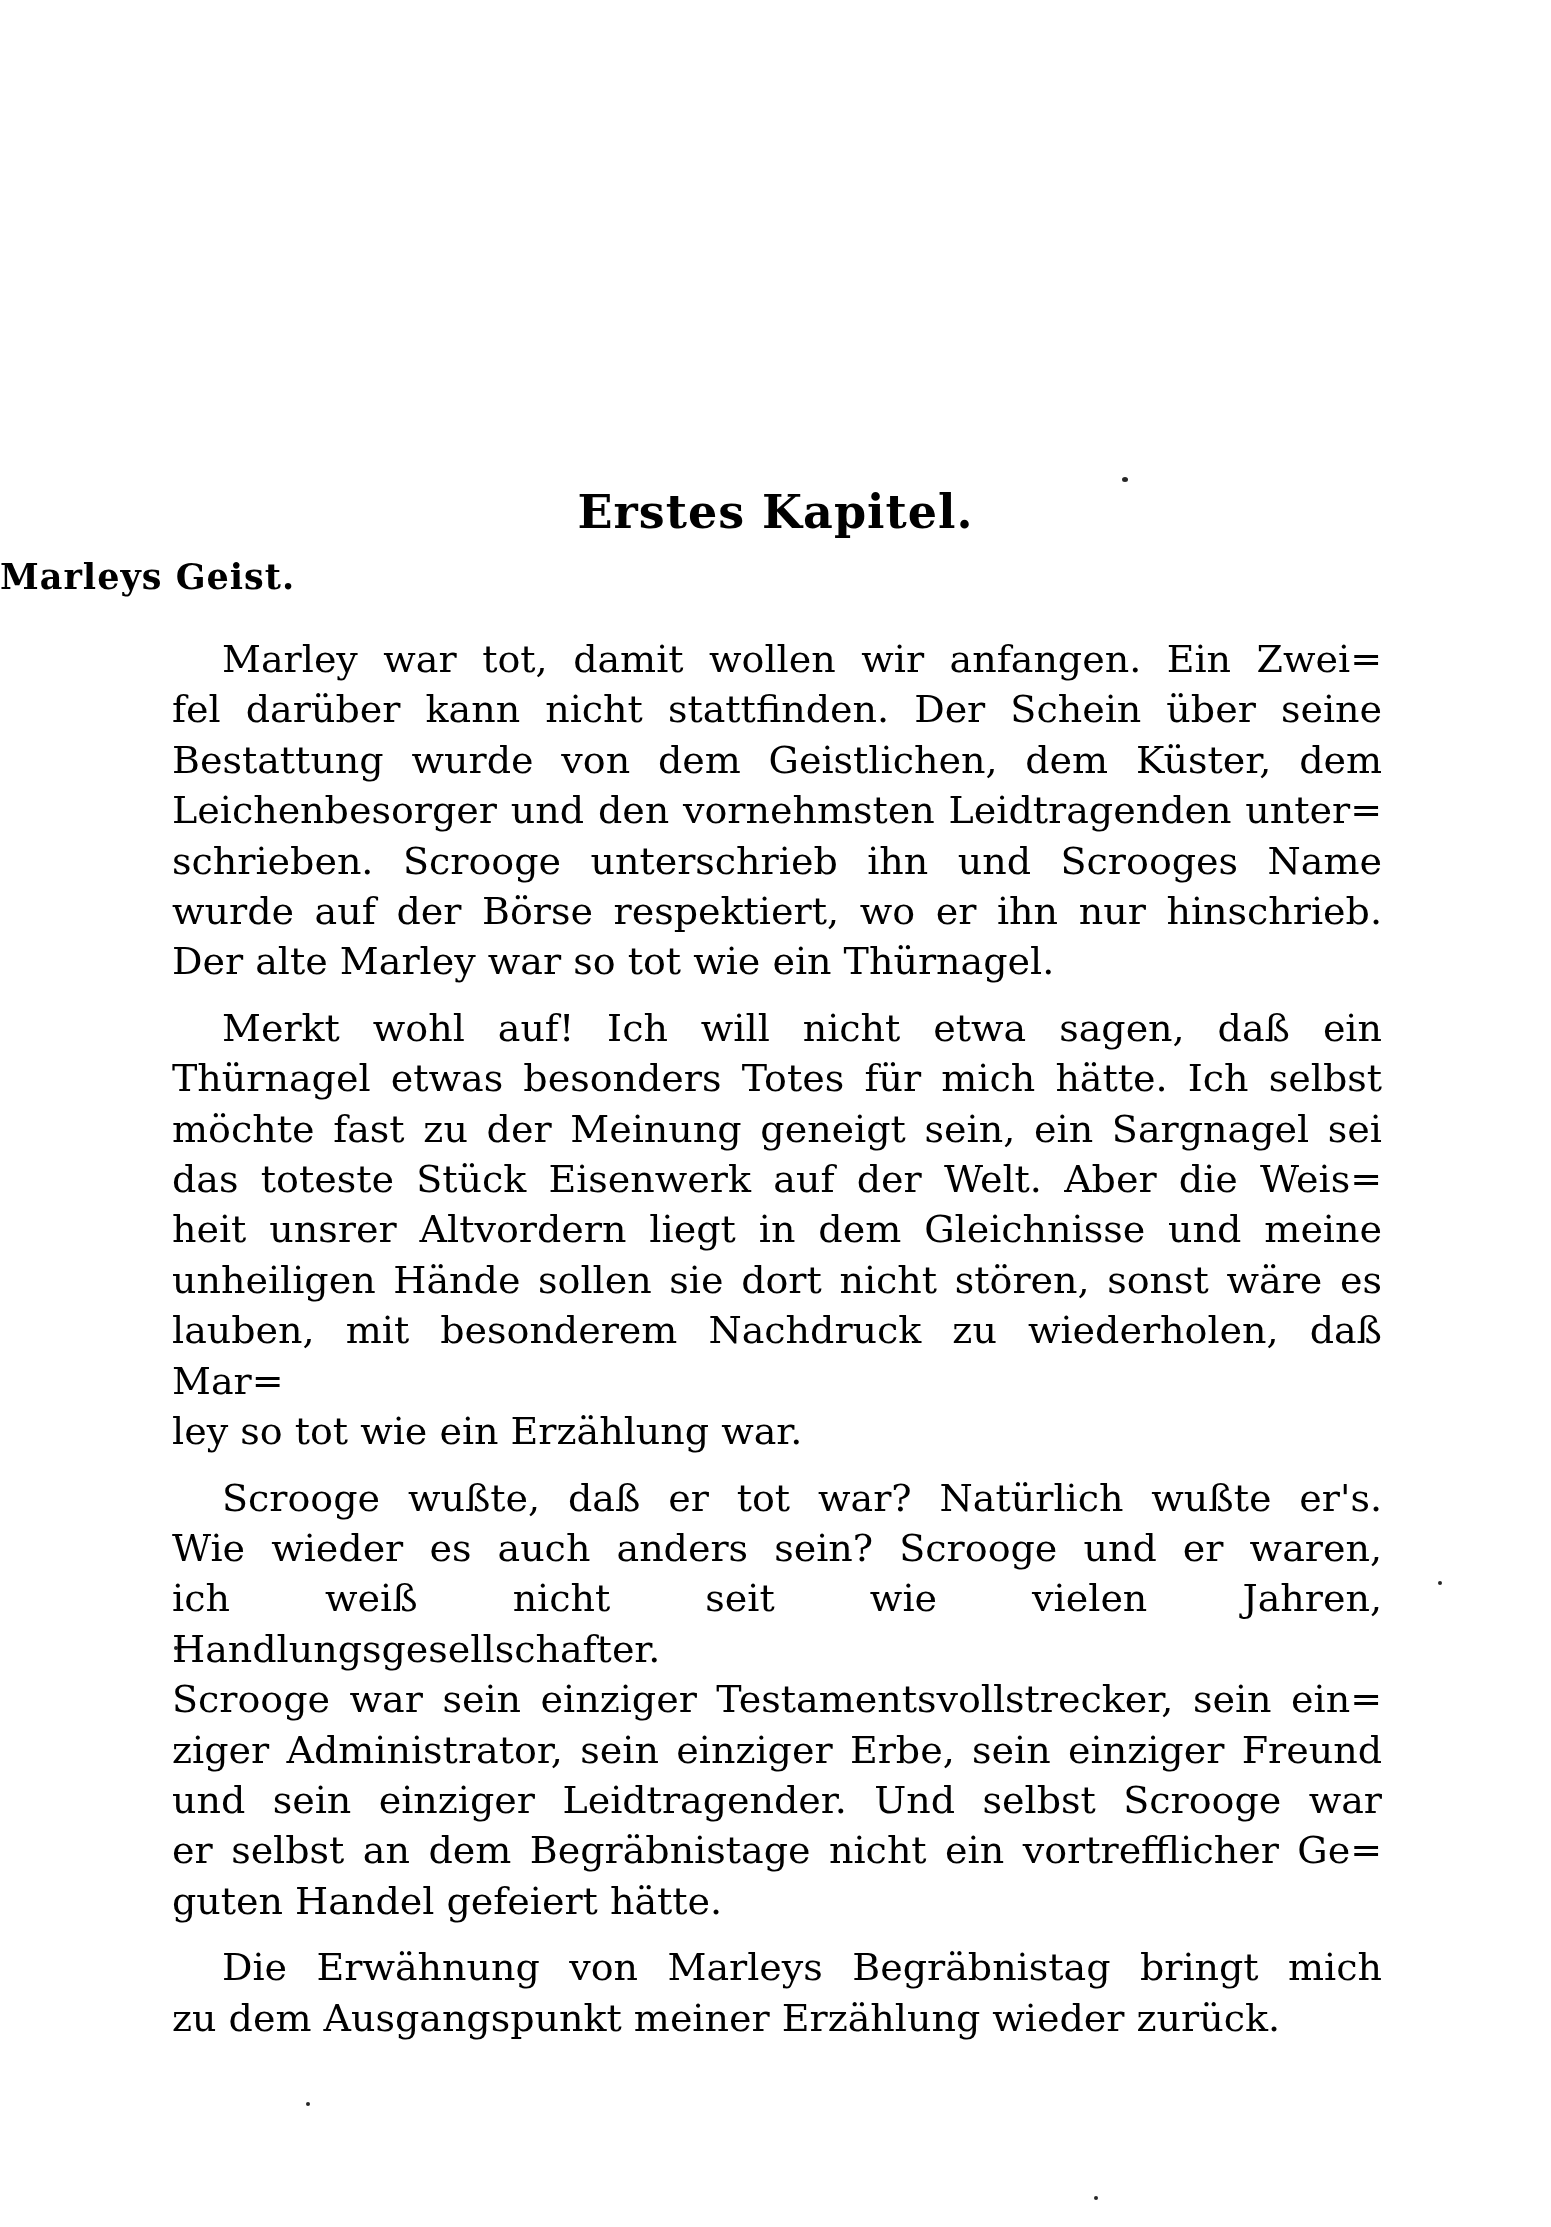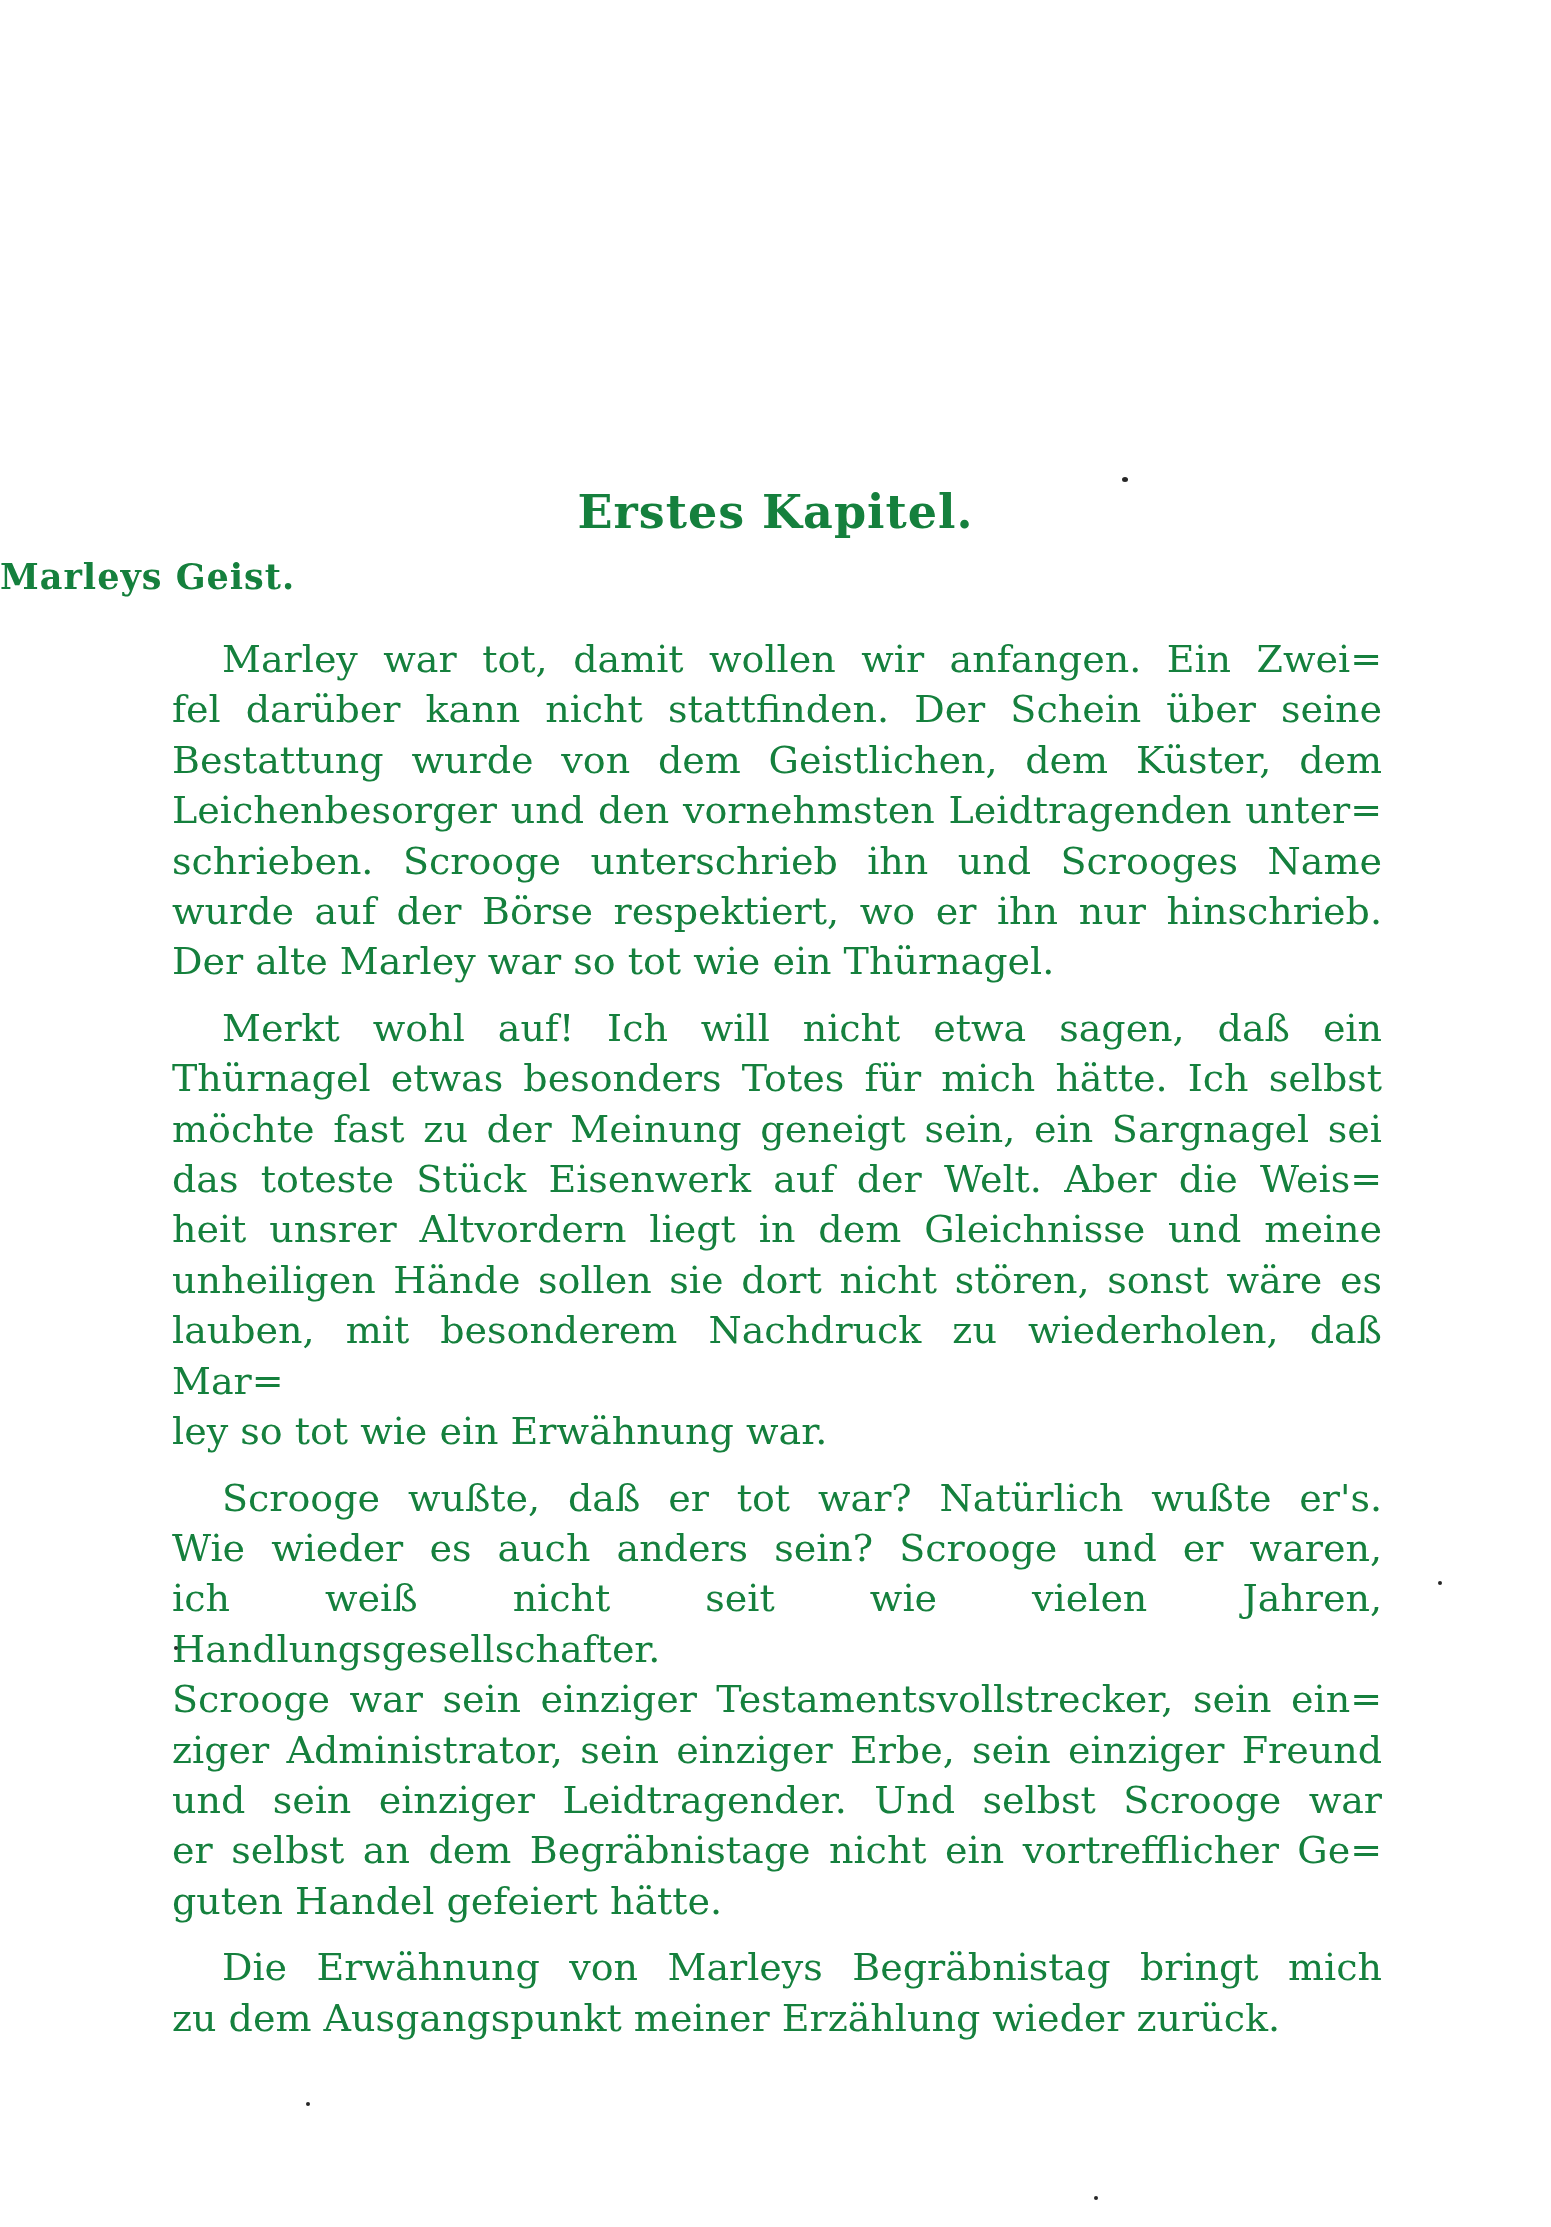--- a/index.html
+++ b/index.html
@@ -5,21 +5,21 @@
   html, body {
     margin: 0;
     padding: 0;
     background: #ffffff;
   }
   .page {
     position: relative;
     width: 1551px;
     height: 2227px;
     background: #ffffff;
-    color: #15803d;
+    color: #000000;
     font-family: "DejaVu Serif", serif;
     overflow: hidden;
   }
   .chapter-title {
     position: absolute;
     top: 486px;
     left: 0;
     width: 100%;
     text-align: center;
     font-size: 46px;
@@ -82,21 +82,21 @@
         <div class="line last">Der alte Marley war so tot wie ein Thürnagel.</div>
       </div>
       <div class="para">
         <div class="line first">Merkt wohl auf! Ich will nicht etwa sagen, daß ein</div>
         <div class="line">Thürnagel etwas besonders Totes für mich hätte. Ich selbst</div>
         <div class="line">möchte fast zu der Meinung geneigt sein, ein Sargnagel sei</div>
         <div class="line">das toteste Stück Eisenwerk auf der Welt. Aber die Weis=</div>
         <div class="line">heit unsrer Altvordern liegt in dem Gleichnisse und meine</div>
         <div class="line">unheiligen Hände sollen sie dort nicht stören, sonst wäre es</div>
         <div class="line">lauben, mit besonderem Nachdruck zu wiederholen, daß Mar=</div>
-        <div class="line last">ley so tot wie ein Erwähnung war.</div>
+        <div class="line last">ley so tot wie ein Erzählung war.</div>
       </div>
       <div class="para">
         <div class="line first">Scrooge wußte, daß er tot war? Natürlich wußte er's.</div>
         <div class="line">Wie wieder es auch anders sein? Scrooge und er waren,</div>
         <div class="line">ich weiß nicht seit wie vielen Jahren, Handlungsgesellschafter.</div>
         <div class="line">Scrooge war sein einziger Testamentsvollstrecker, sein ein=</div>
         <div class="line">ziger Administrator, sein einziger Erbe, sein einziger Freund</div>
         <div class="line">und sein einziger Leidtragender. Und selbst Scrooge war</div>
         <div class="line">er selbst an dem Begräbnistage nicht ein vortrefflicher Ge=</div>
         <div class="line last">guten Handel gefeiert hätte.</div>

